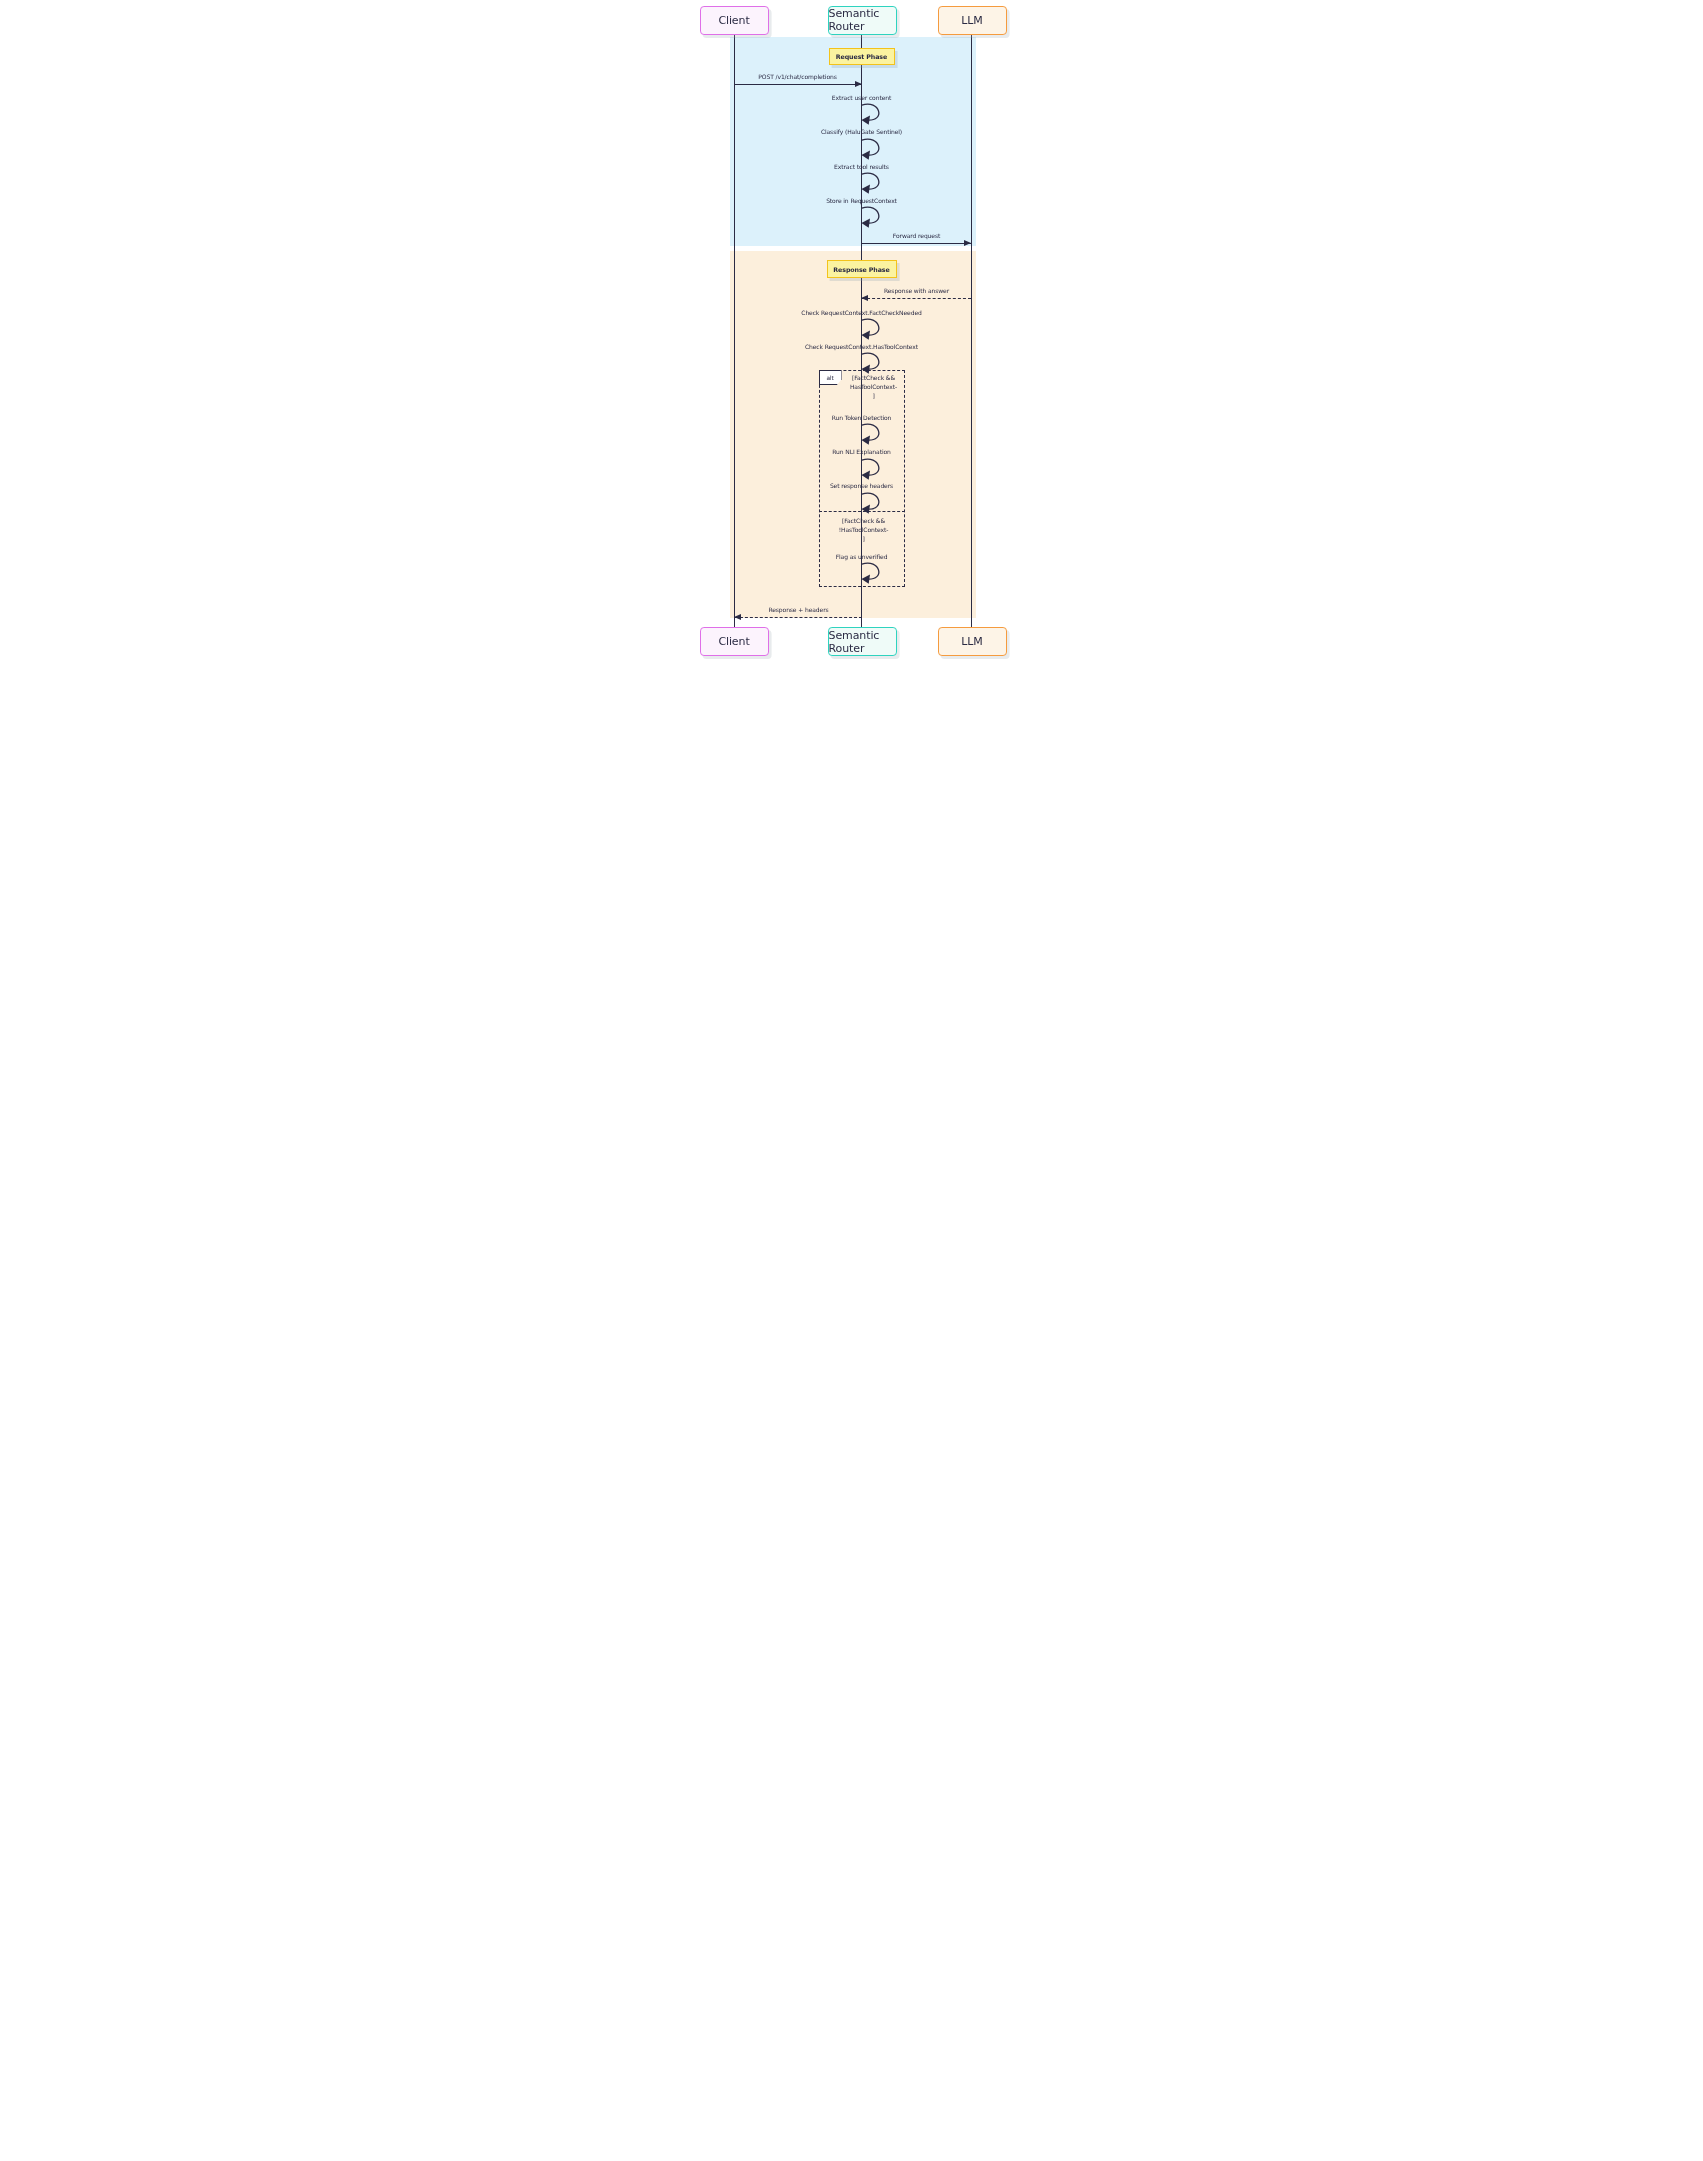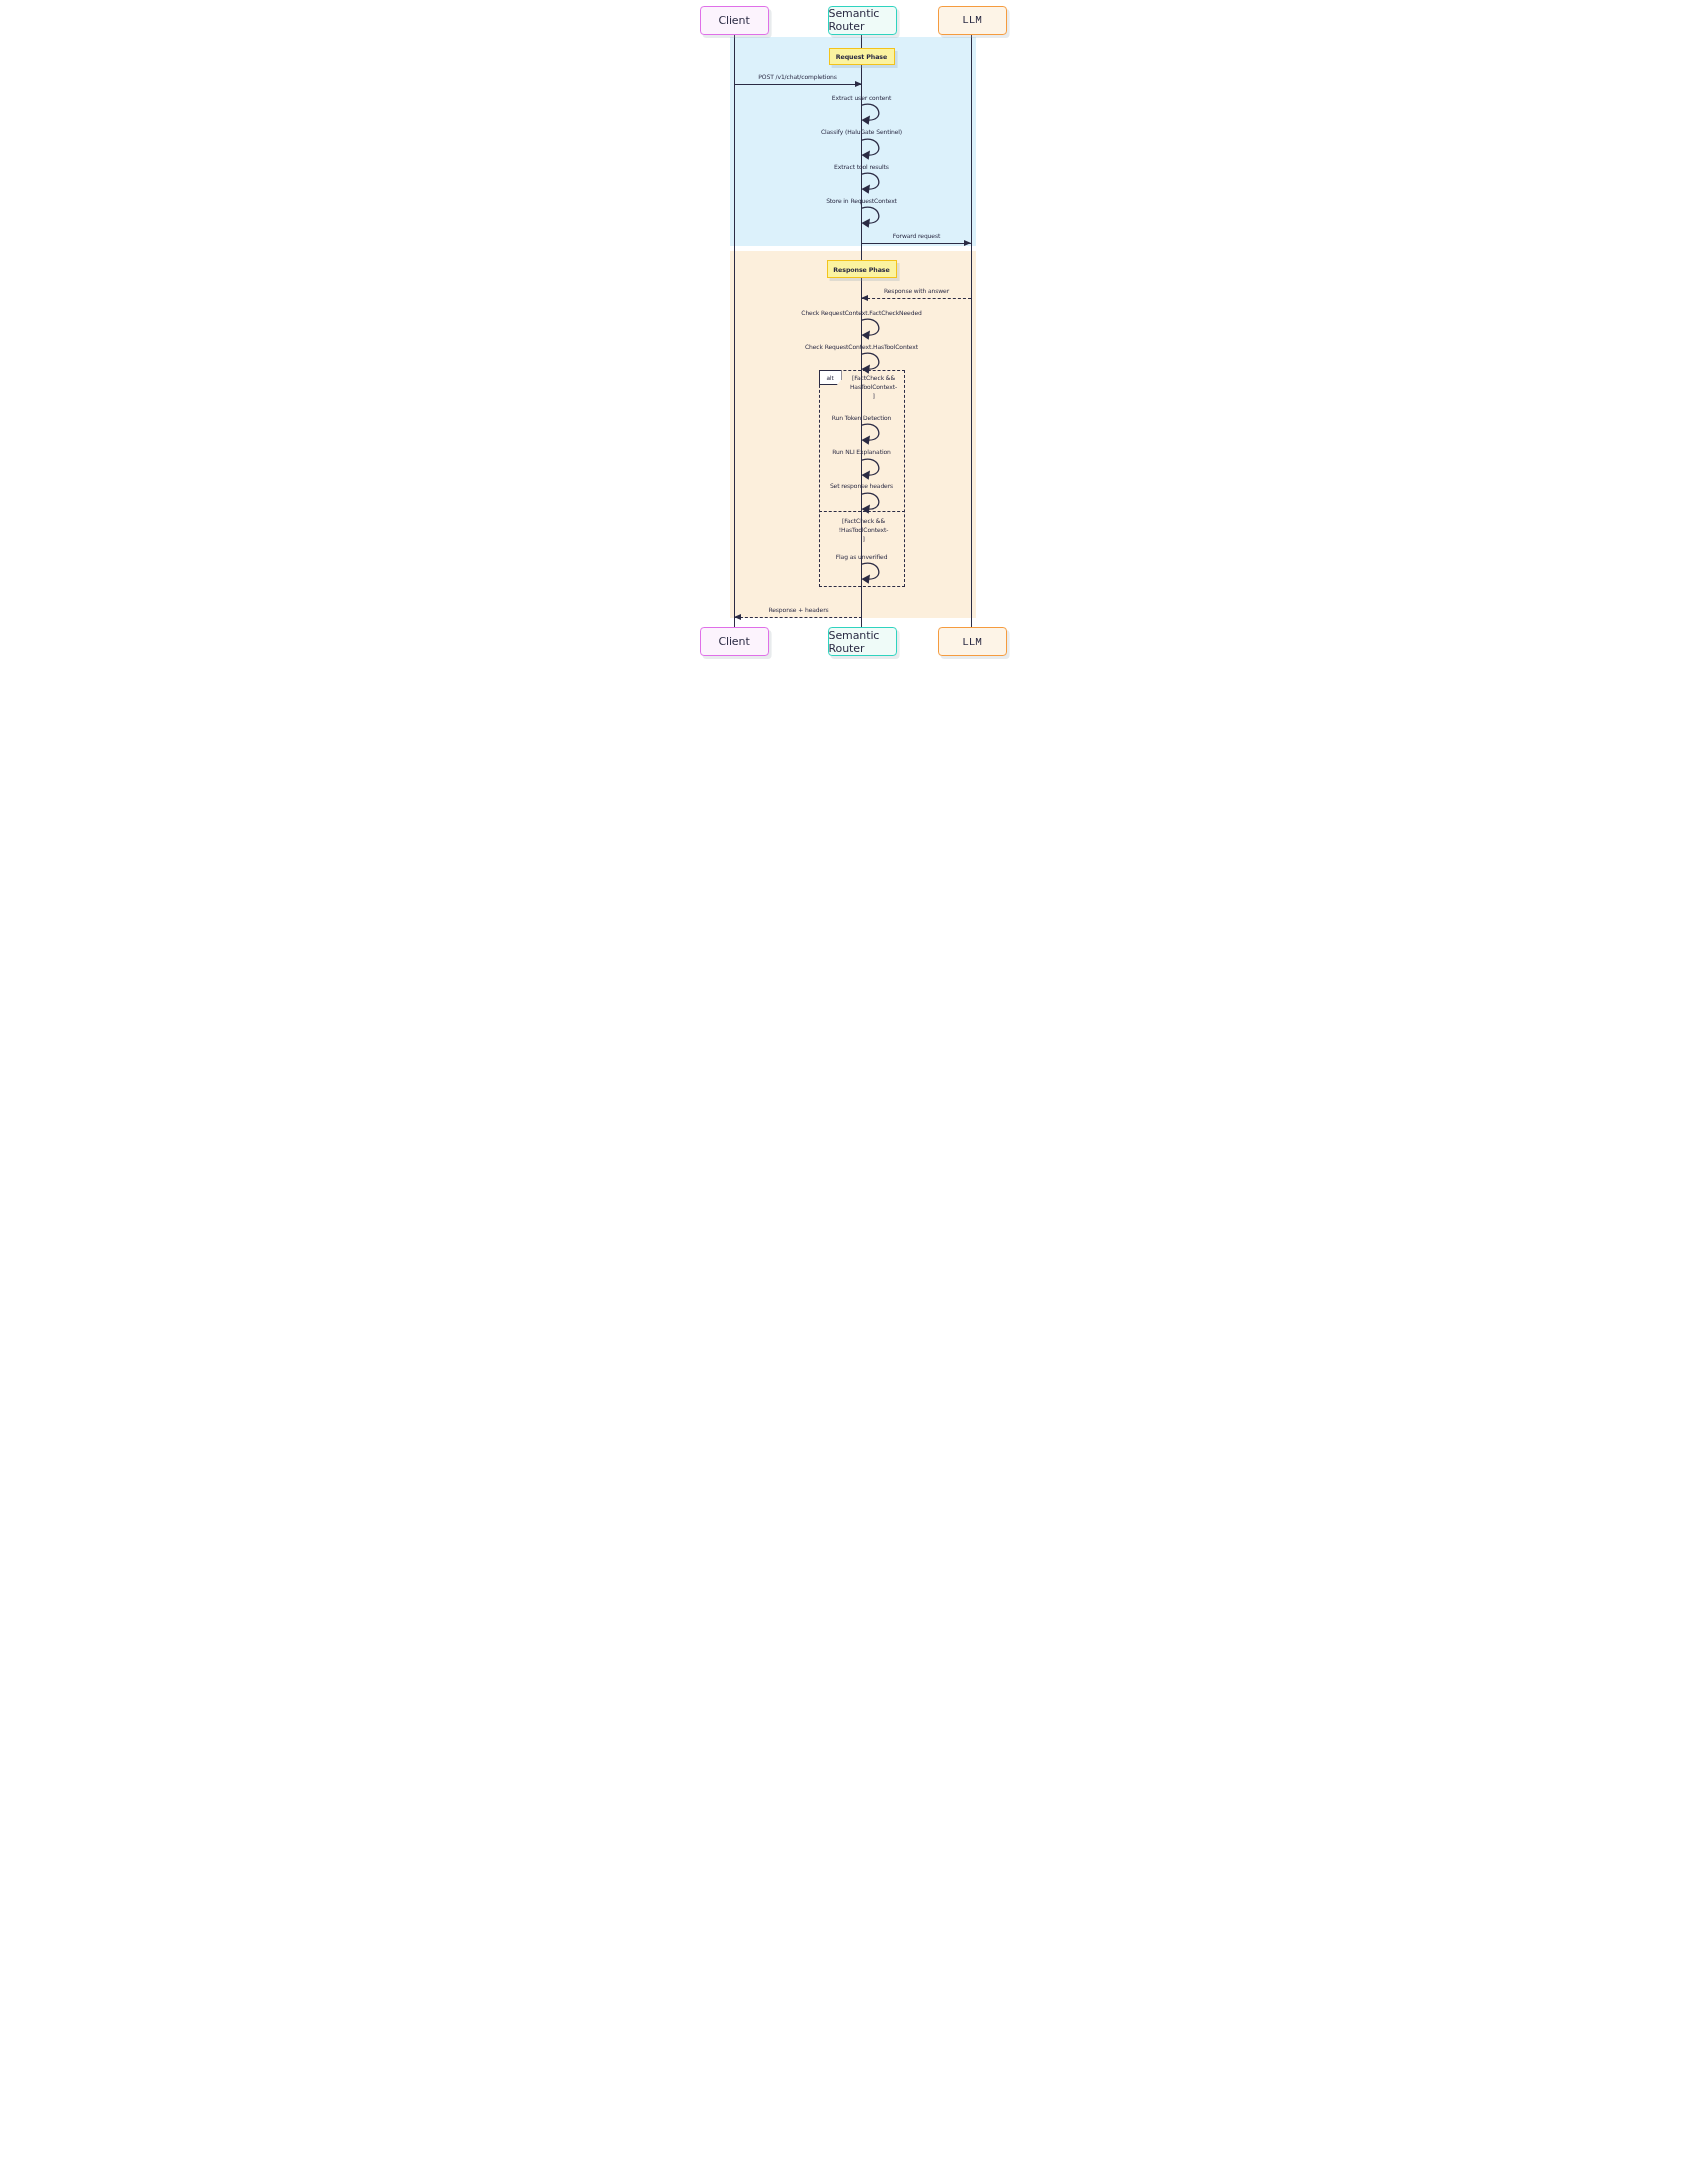--- a/index.html
+++ b/index.html
@@ -27,21 +27,21 @@
   .lifeline.c1{left:55px;}
   .lifeline.c2{left:182px;}
   .lifeline.c3{left:292px;}
 
   .participant{position:absolute;width:67px;height:27px;border-radius:3.9px;border:1.5px solid;
     display:flex;align-items:center;justify-content:center;font-size:11px;z-index:3;
     box-shadow:2.6px 3px 0 rgba(150,163,175,0.22);}
   .p-top{top:5.6px;} .p-bottom{top:627px;}
   .p-client{left:21px;border-color:var(--client-border);background:var(--client-fill);}
   .p-router{left:149px;border-color:var(--router-border);background:var(--router-fill);justify-content:center;}
-  .p-llm{left:259px;border-color:var(--llm-border);background:var(--llm-fill);font-family:Liberation Mono, monospace;}
+  .p-llm{left:259px;border-color:var(--llm-border);background:var(--llm-fill);}
 
   .phase-label{position:absolute;left:183px;transform:translateX(-50%);border:1.5px solid var(--gold-border);
     background:var(--gold-fill);font-weight:bold;font-size:6.3px;display:flex;align-items:center;justify-content:center;
     z-index:4;box-shadow:2.6px 3px 0 rgba(141,160,170,0.25);}
   .phase-label.req{top:48px;width:64px;height:14.7px;}
   .phase-label.res{top:260px;width:68px;height:16px;}
 
   .msg-label{position:absolute;transform:translateX(-50%);white-space:nowrap;font-size:6px;z-index:5;}
 
   .arrow{position:absolute;height:0;z-index:5;}

